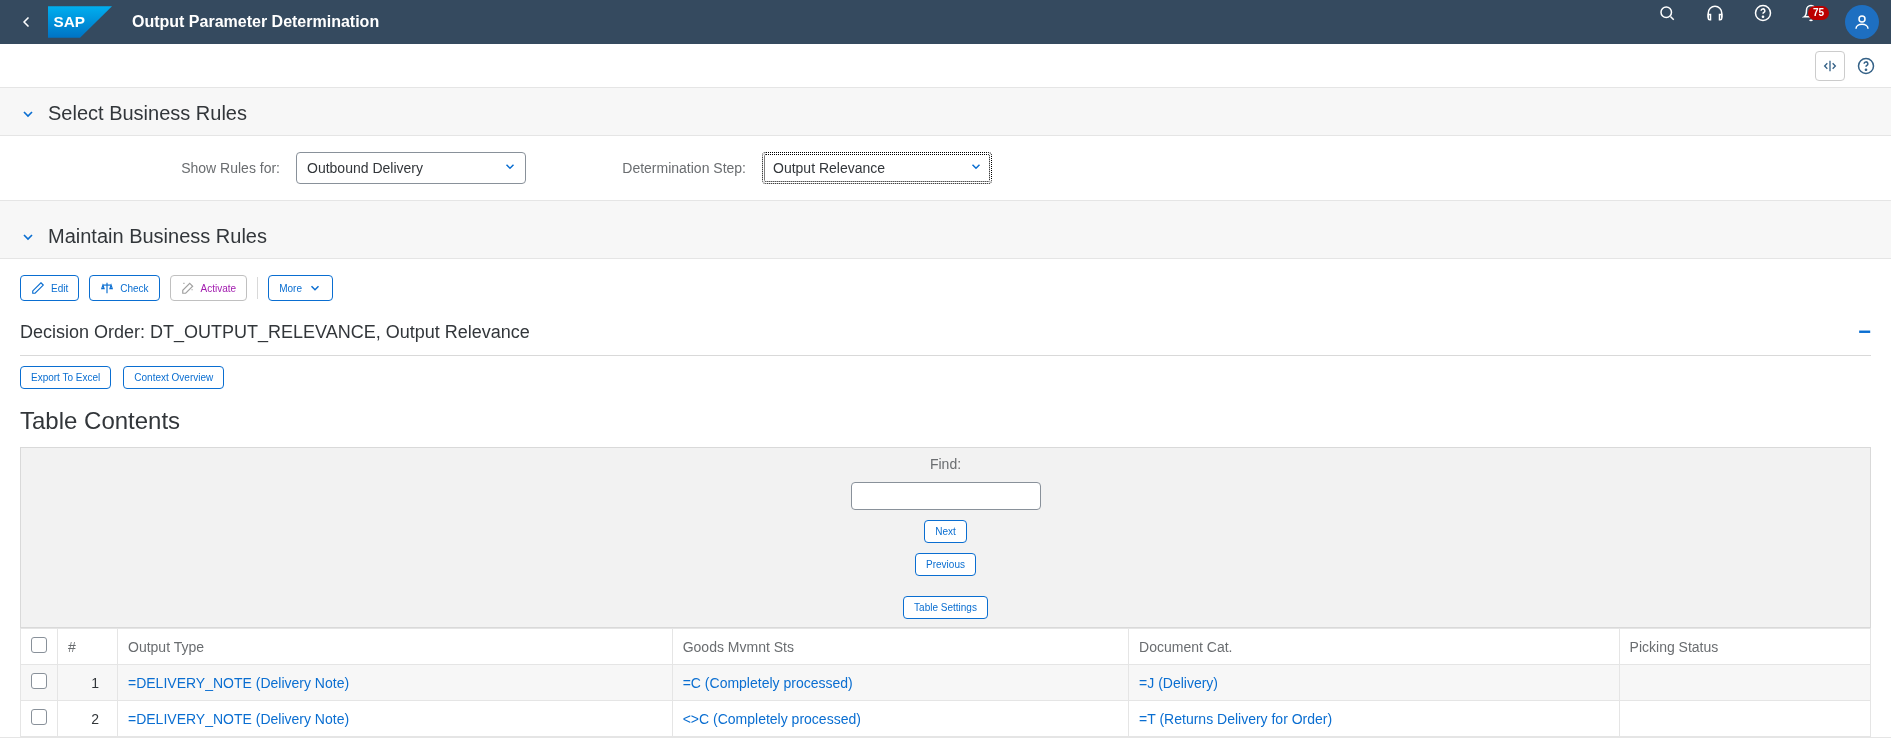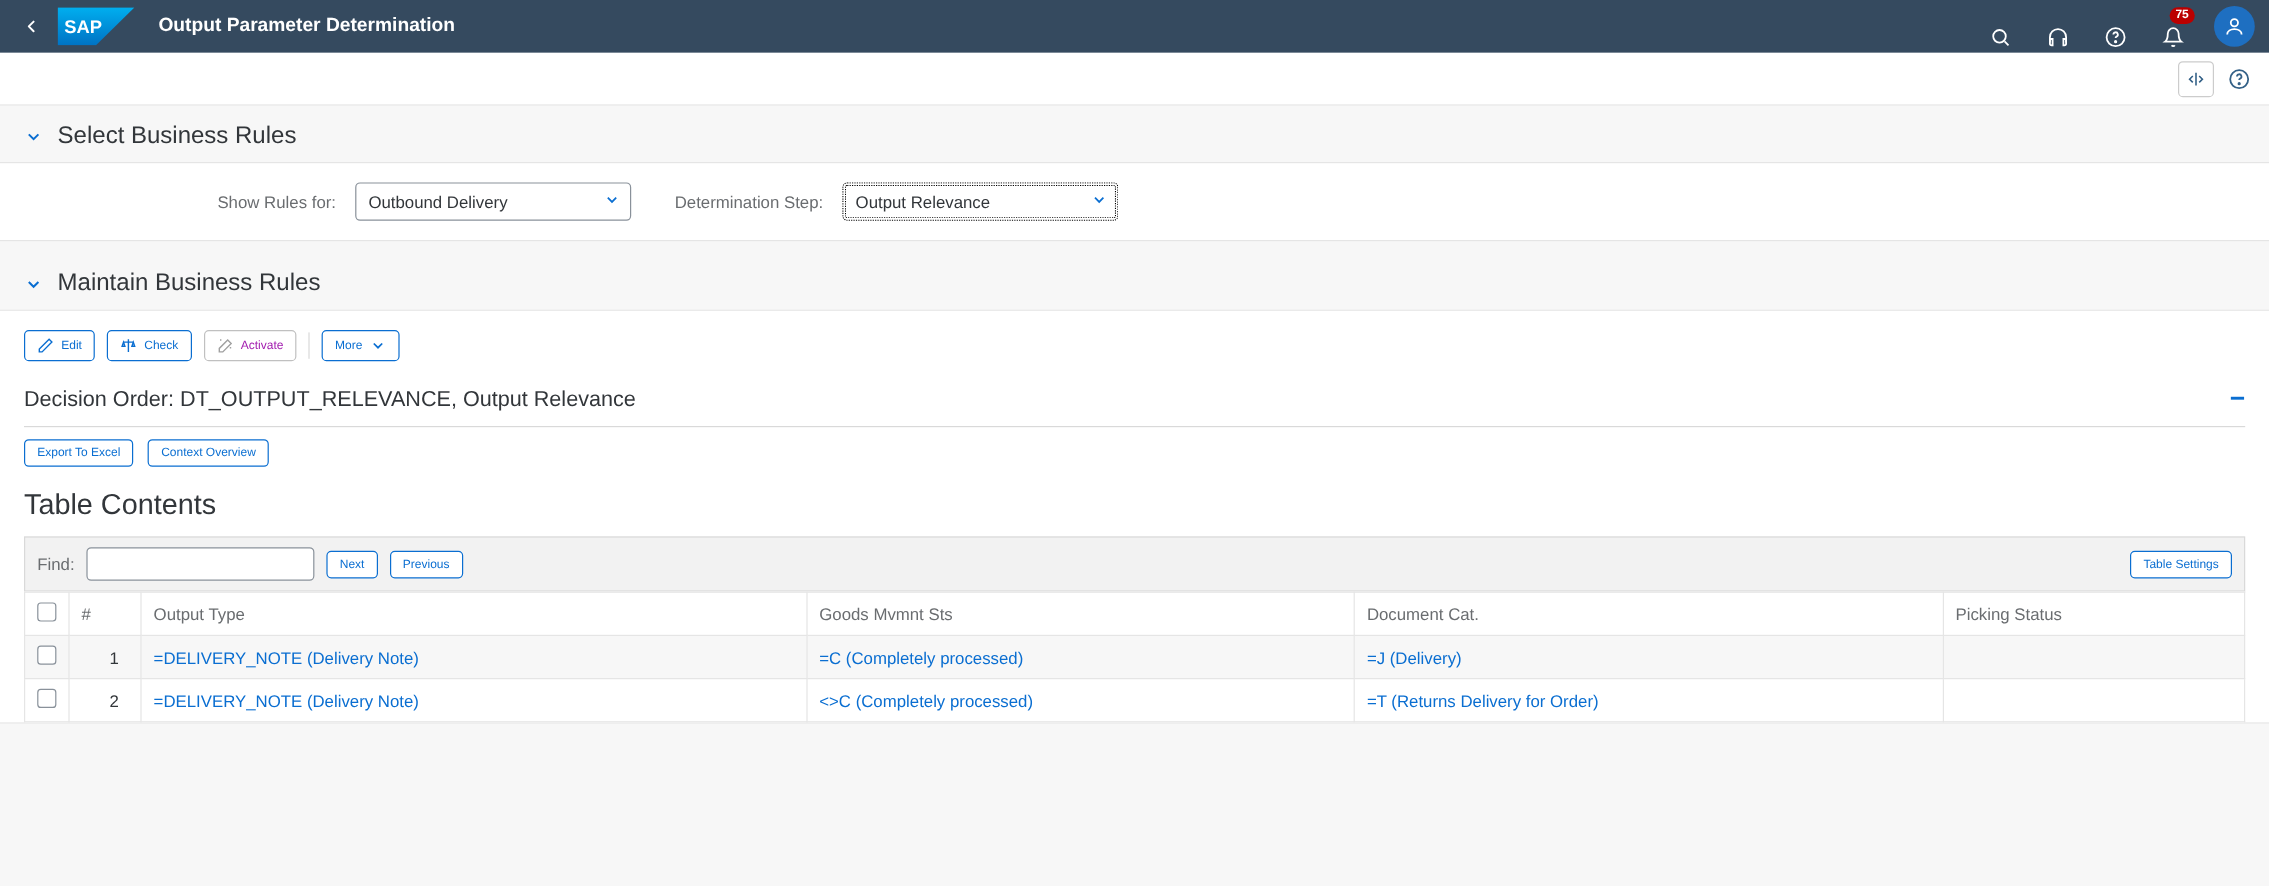--- a/index.html
+++ b/index.html
@@ -14,21 +14,21 @@
   width: 28px; height: 28px; display:flex; align-items:center; justify-content:center;
   cursor:pointer; margin-right:8px;
 }
 .sap-logo {
   display:flex; align-items:center; margin-right:20px;
 }
 .sap-logo svg { display:block; }
 .app-title { font-size: 16px; font-weight:700; }
 .shell-spacer { flex:1; }
 .shell-icon-btn {
-  width:36px; height:36px; display:flex; align-items:flex-end; justify-content:center;
+  width:36px; height:36px; display:flex; align-items:flex-start; justify-content:center;
   cursor:pointer; position:relative; margin: 0 6px; color:#fff;
 }
 .shell-icon-btn svg { width:18px; height:18px; }
 .badge {
   position:absolute; top:2px; right:0px;
   background:#bb0000; color:#fff; font-size:10px; font-weight:700;
   border-radius:8px; padding:1px 5px; line-height:12px;
 }
 .avatar {
   width:34px; height:34px; border-radius:50%;
@@ -51,21 +51,21 @@
 
 
 .panel { margin: 0 0 10px 0; }
 .panel-header {
   display:flex; align-items:center; padding: 14px 20px 10px; font-size:20px; color:#32363a;
   cursor:pointer;
 }
 .panel-header .chev { margin-right:12px; color:#0a6ed1; width:16px; height:16px; display:flex; align-items:center; justify-content:center; }
 .panel-body { background:#fff; padding: 16px 20px; border-top:1px solid #e5e5e5; border-bottom:1px solid #e5e5e5; }
 
-.form-row { display:flex; align-items:center; }
+.form-row { display:flex; align-items:center; gap: 60px; }
 .form-group { display:flex; align-items:center; gap: 16px; }
 .form-label { font-size:14px; color:#6a6d70; min-width:130px; text-align:right; }
 .dropdown {
   position:relative; border:1px solid #89919a; border-radius:4px;
   height:32px; min-width:230px; padding: 0 30px 0 10px;
   display:flex; align-items:center; font-size:14px; background:#fff; cursor:pointer;
 }
 .dropdown.selected { border:1px dotted #000; outline:1px dotted #000; outline-offset:-3px; }
 .dropdown .dd-arrow {
   position:absolute; right:8px; top:50%; transform:translateY(-50%);
@@ -89,21 +89,21 @@
 }
 .decision-title { font-size:18px; color:#32363a; }
 .minus-icon { color:#0a6ed1; font-size:22px; cursor:pointer; font-weight:700; }
 
 .secondary-toolbar { display:flex; gap:12px; padding:10px 0; }
 
 .table-contents-title { font-size:24px; padding: 8px 0 12px; }
 
 .find-bar {
   display:flex; align-items:center; gap:10px; padding:8px 10px;
-  background:#f2f2f2; border:1px solid #d9d9d9;
+  background:#f2f2f2; border:1px solid #d9d9d9;flex-direction:column;
 }
 .find-bar .find-label { font-size:14px; color:#6a6d70; }
 .find-input { height:28px; width:190px; border:1px solid #89919a; border-radius:4px; padding:0 8px; font-size:14px; }
 .find-spacer { flex:1; }
 
 .data-table { width:100%; border-collapse:collapse; font-size:14px; background:#fff; }
 .data-table th, .data-table td { border:1px solid #e5e5e5; padding:8px 10px; text-align:left; }
 .data-table th { background:#fff; font-weight:400; color:#6a6d70; }
 .data-table tbody tr:nth-child(odd) td { background:#f7f7f7; }
 .row-num { text-align:right !important; padding-right:18px !important; width:60px; }

